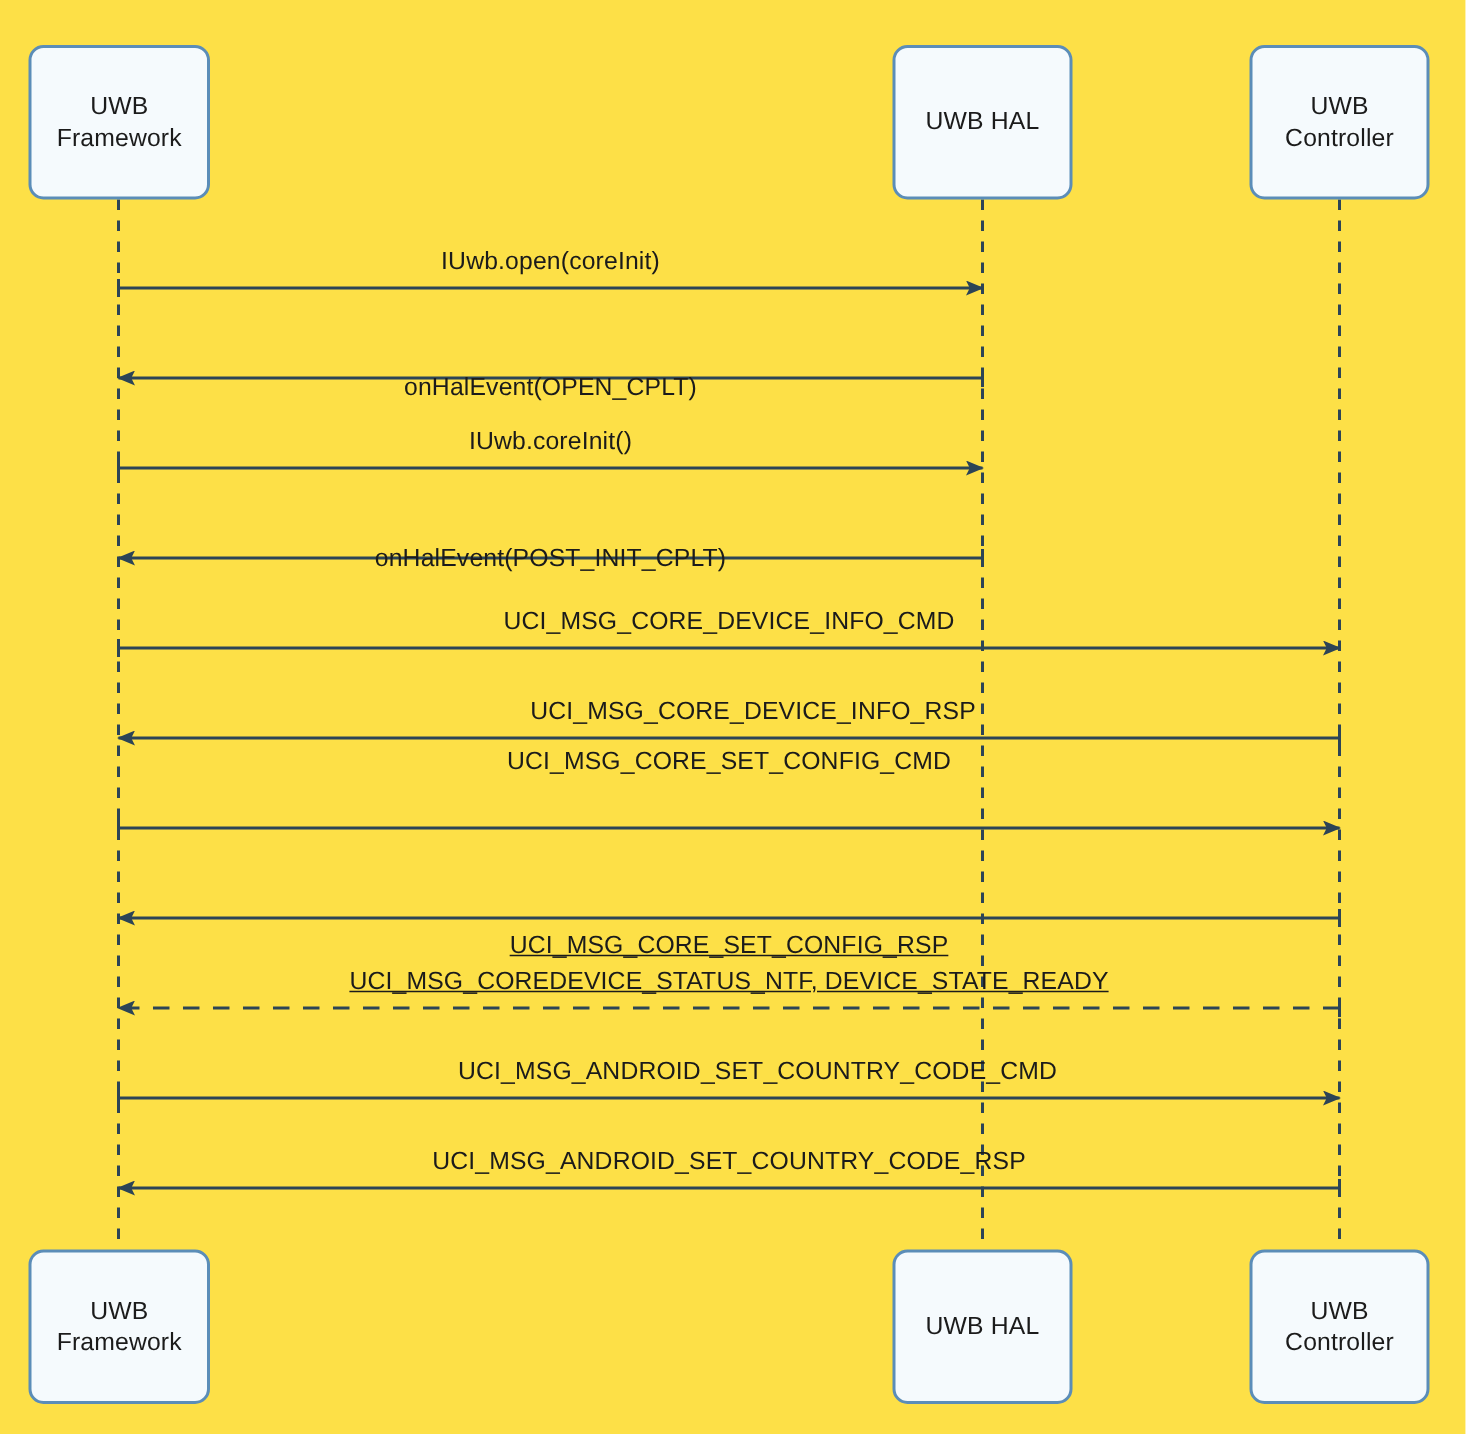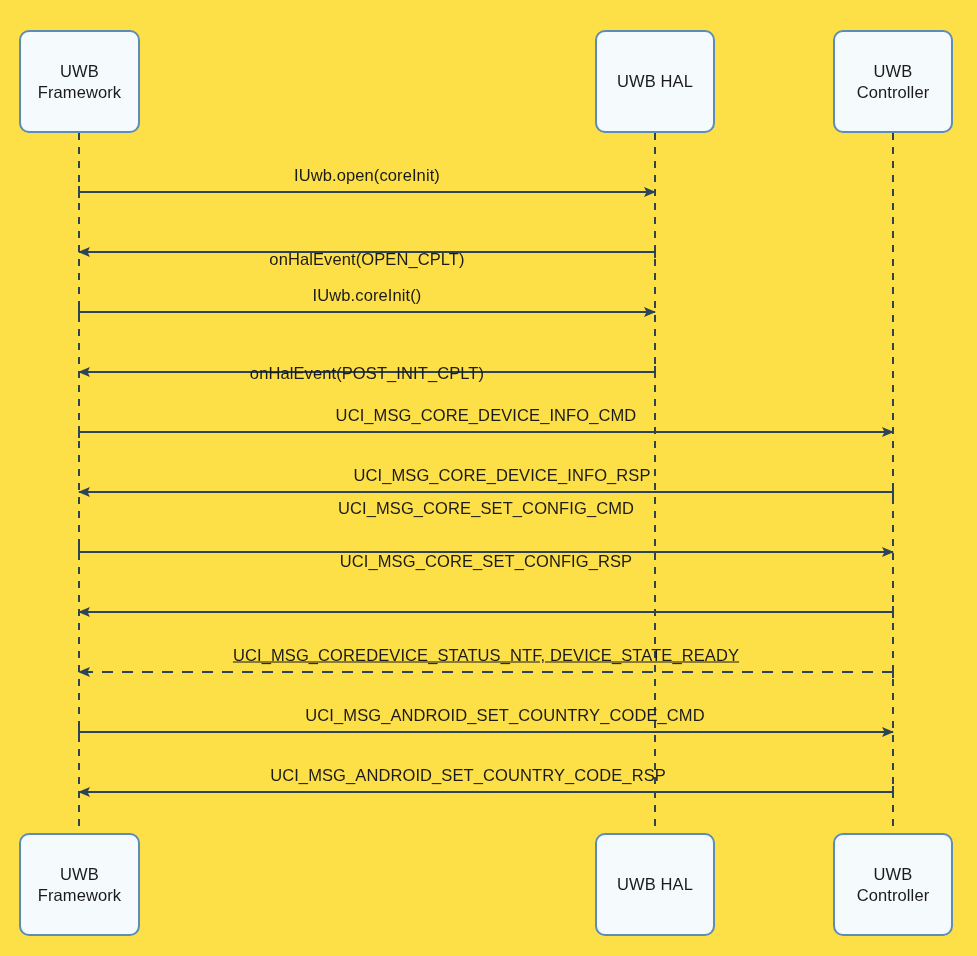--- a/index.html
+++ b/index.html
@@ -126,19 +126,19 @@
       </div>
     </div>
   <div id="labels-layer">
       <div class="msg-label" style="left: 367px; top: 183px;">IUwb.open(coreInit)</div>
       <div class="msg-label" style="left: 367px; top: 243px; margin-top: 24px;">onHalEvent(OPEN_CPLT)</div>
       <div class="msg-label" style="left: 367px; top: 303px;">IUwb.coreInit()</div>
       <div class="msg-label" style="left: 367px; top: 381px;">onHalEvent(POST_INIT_CPLT)</div>
       <div class="msg-label" style="left: 486px; top: 423px;">UCI_MSG_CORE_DEVICE_INFO_CMD</div>
       <div class="msg-label" style="left: 486px; top: 483px; margin-left: 16px;">UCI_MSG_CORE_DEVICE_INFO_RSP</div>
       <div class="msg-label" style="left: 486px; top: 516px;">UCI_MSG_CORE_SET_CONFIG_CMD</div>
-      <div class="msg-label" style="left: 486px; top: 569px;">UCI_MSG_CORE_SET_CONFIG_RSP</div>
+      <div class="msg-label" style="left: 486px; top: 639px; text-decoration: underline;">UCI_MSG_CORE_SET_CONFIG_RSP</div>
       <div class="msg-label" style="left: 486px; top: 663px; text-decoration: underline;">UCI_MSG_COREDEVICE_STATUS_NTF, DEVICE_STATE_READY</div>
       <div class="msg-label" style="left: 486px; top: 723px; margin-left: 19px;">UCI_MSG_ANDROID_SET_COUNTRY_CODE_CMD</div>
-      <div class="msg-label" style="left: 468px; top: 783px;">UCI_MSG_ANDROID_SET_COUNTRY_CODE_RSP</div>
+      <div class="msg-label" style="left: 486px; top: 783px;">UCI_MSG_ANDROID_SET_COUNTRY_CODE_RSP</div>
     </div>
 
 </div>
 
 </body></html>

